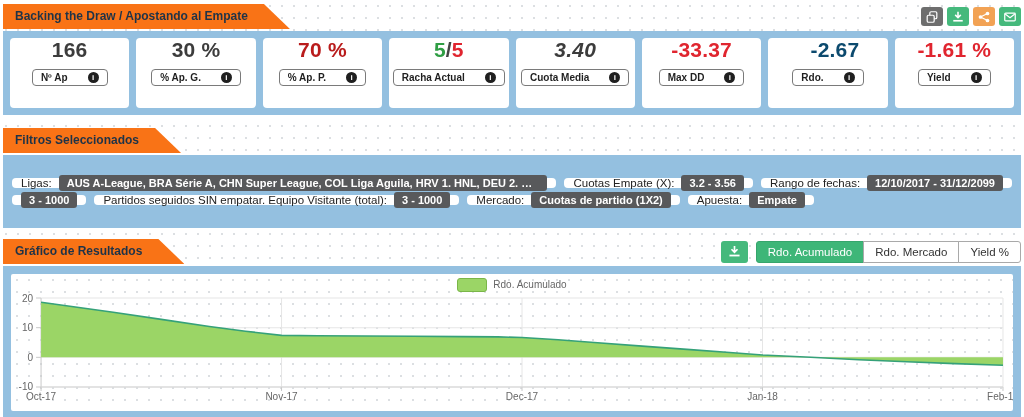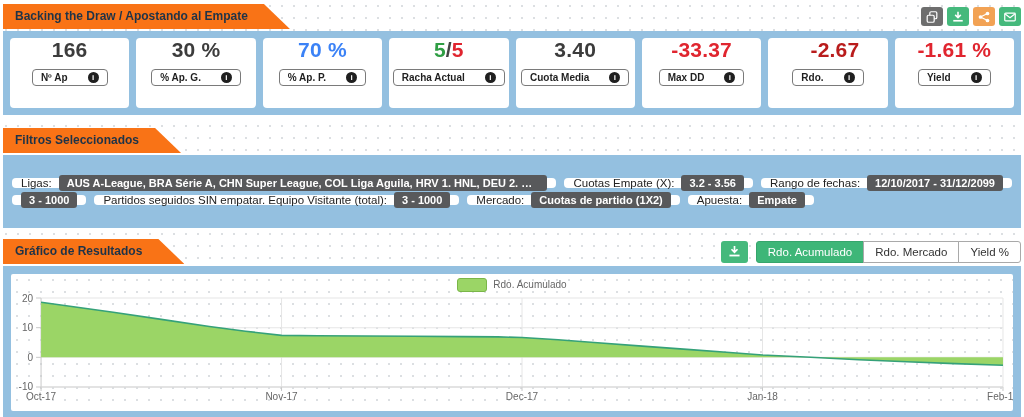--- a/index.html
+++ b/index.html
@@ -145,49 +145,49 @@
         </div>
       </div>
       <div class="stat-card">
         <div class="stat-value"><span style="color: rgb(60, 60, 60);">30 %</span></div>
         <div class="stat-badge">
           <span>% Ap. G.</span>
           <span class="info-dot">i</span>
         </div>
       </div>
       <div class="stat-card">
-        <div class="stat-value"><span style="color: #3b82f6; margin-top: 14px;">70 %</span></div>
+        <div class="stat-value"><span style="color: #b91c1c; margin-top: 14px;">70 %</span></div>
         <div class="stat-badge">
           <span>% Ap. P.</span>
           <span class="info-dot">i</span>
         </div>
       </div>
       <div class="stat-card">
         <div class="stat-value"><span style="color: rgb(47, 158, 68);">5</span><span style="color: rgb(68, 68, 68);">/</span><span style="color: rgb(224, 37, 47);">5</span></div>
         <div class="stat-badge">
           <span>Racha Actual</span>
           <span class="info-dot">i</span>
         </div>
       </div>
       <div class="stat-card">
-        <div class="stat-value"><span style="color: rgb(60, 60, 60);">3.40</span></div>
+        <div class="stat-value"><span style="color: rgb(60, 60, 60); font-style: italic;">3.40</span></div>
         <div class="stat-badge">
           <span>Cuota Media</span>
           <span class="info-dot">i</span>
         </div>
       </div>
       <div class="stat-card">
         <div class="stat-value"><span style="color: rgb(224, 37, 47);">-33.37</span></div>
         <div class="stat-badge">
           <span>Max DD</span>
           <span class="info-dot">i</span>
         </div>
       </div>
       <div class="stat-card">
-        <div class="stat-value"><span style="color: #b91c1c; margin-left: 14px;">-2.67</span></div>
+        <div class="stat-value"><span style="color: #0c4a6e; margin-left: 14px;">-2.67</span></div>
         <div class="stat-badge">
           <span>Rdo.</span>
           <span class="info-dot">i</span>
         </div>
       </div>
       <div class="stat-card">
         <div class="stat-value"><span style="color: rgb(224, 37, 47);">-1.61 %</span></div>
         <div class="stat-badge">
           <span>Yield</span>
           <span class="info-dot">i</span>

